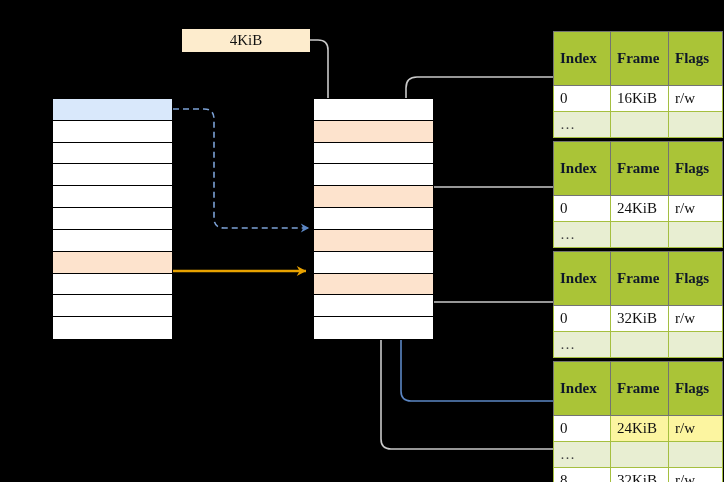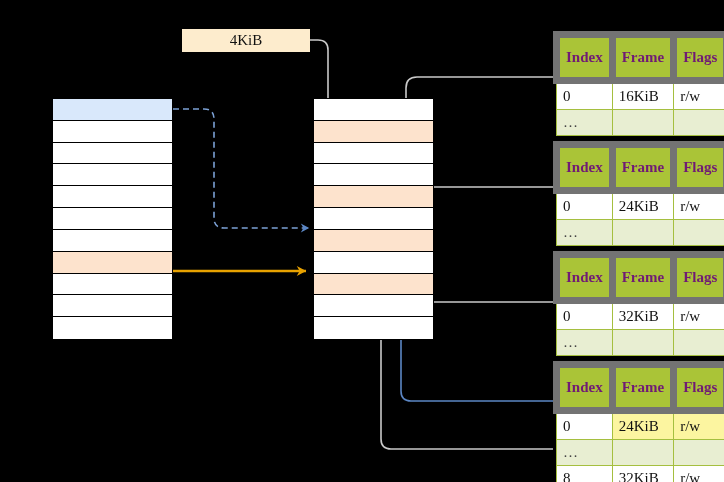--- a/index.html
+++ b/index.html
@@ -26,22 +26,22 @@
   .cell.blue{background:#d9e8fb;}
   .cell.peach{background:#fde3cd;}
 
   #col-left{left:52px;top:89px;width:121px;height:242px;}
   #col-mid {left:313px;top:89px;width:121px;height:242px;}
 
   
   .ptable{position:absolute;border-collapse:collapse;border:1px solid #a5bf3f;
           table-layout:fixed;background:#000;}
   .ptable th{
-    background:#aac437;color:#701a75;font-weight:bold;font-size:15px;
-    text-align:left;padding:11px 6px;border:7px solid #737373;
+    background:#aac437;color:#0f172a;font-weight:bold;font-size:15px;
+    text-align:left;padding:18px 6px;border:1px solid #737373;
     white-space:nowrap;
   }
   .ptable td{
     font-size:15px;color:#111;padding:3px 6px;border:1px solid #a5bf3f;
     background:#ffffff;white-space:nowrap;height:19px;
   }
   .ptable tr.ellipsis td{background:#e8eed2;color:#444;letter-spacing:1px;}
   .ptable td.hl{background:#fcf5a0;}
 
   .ptable col.c-index{width:57px;}

